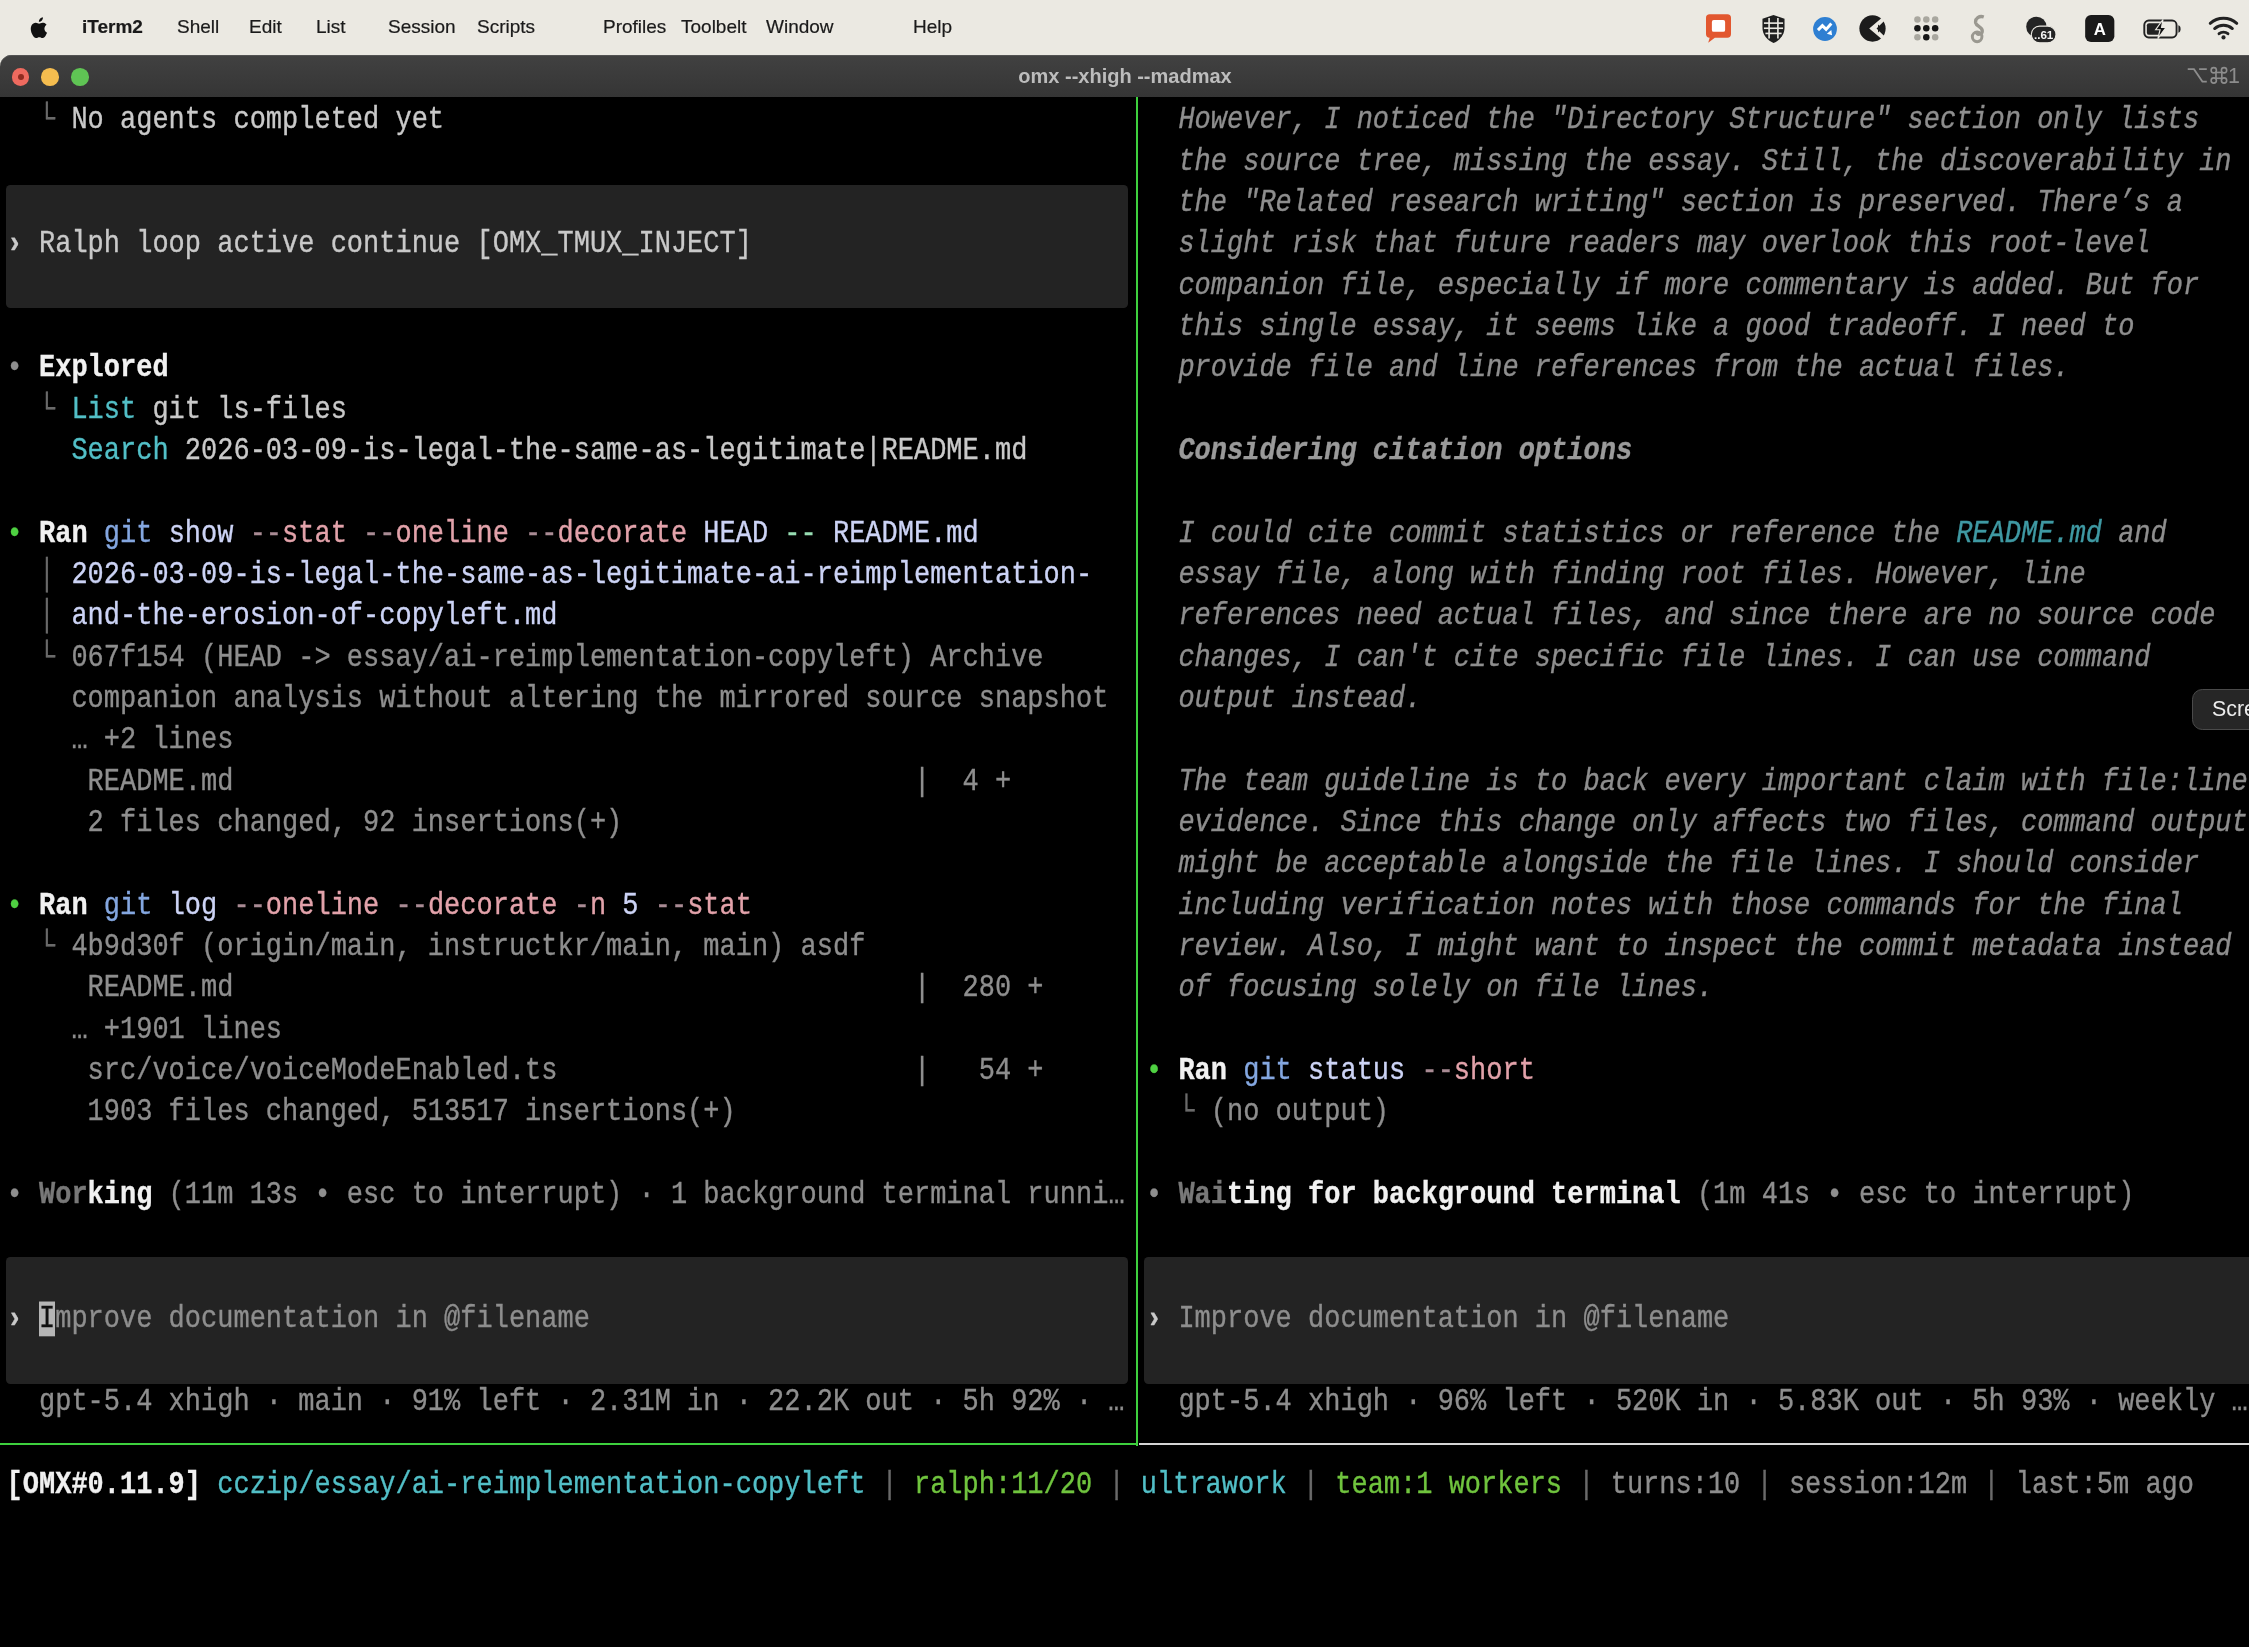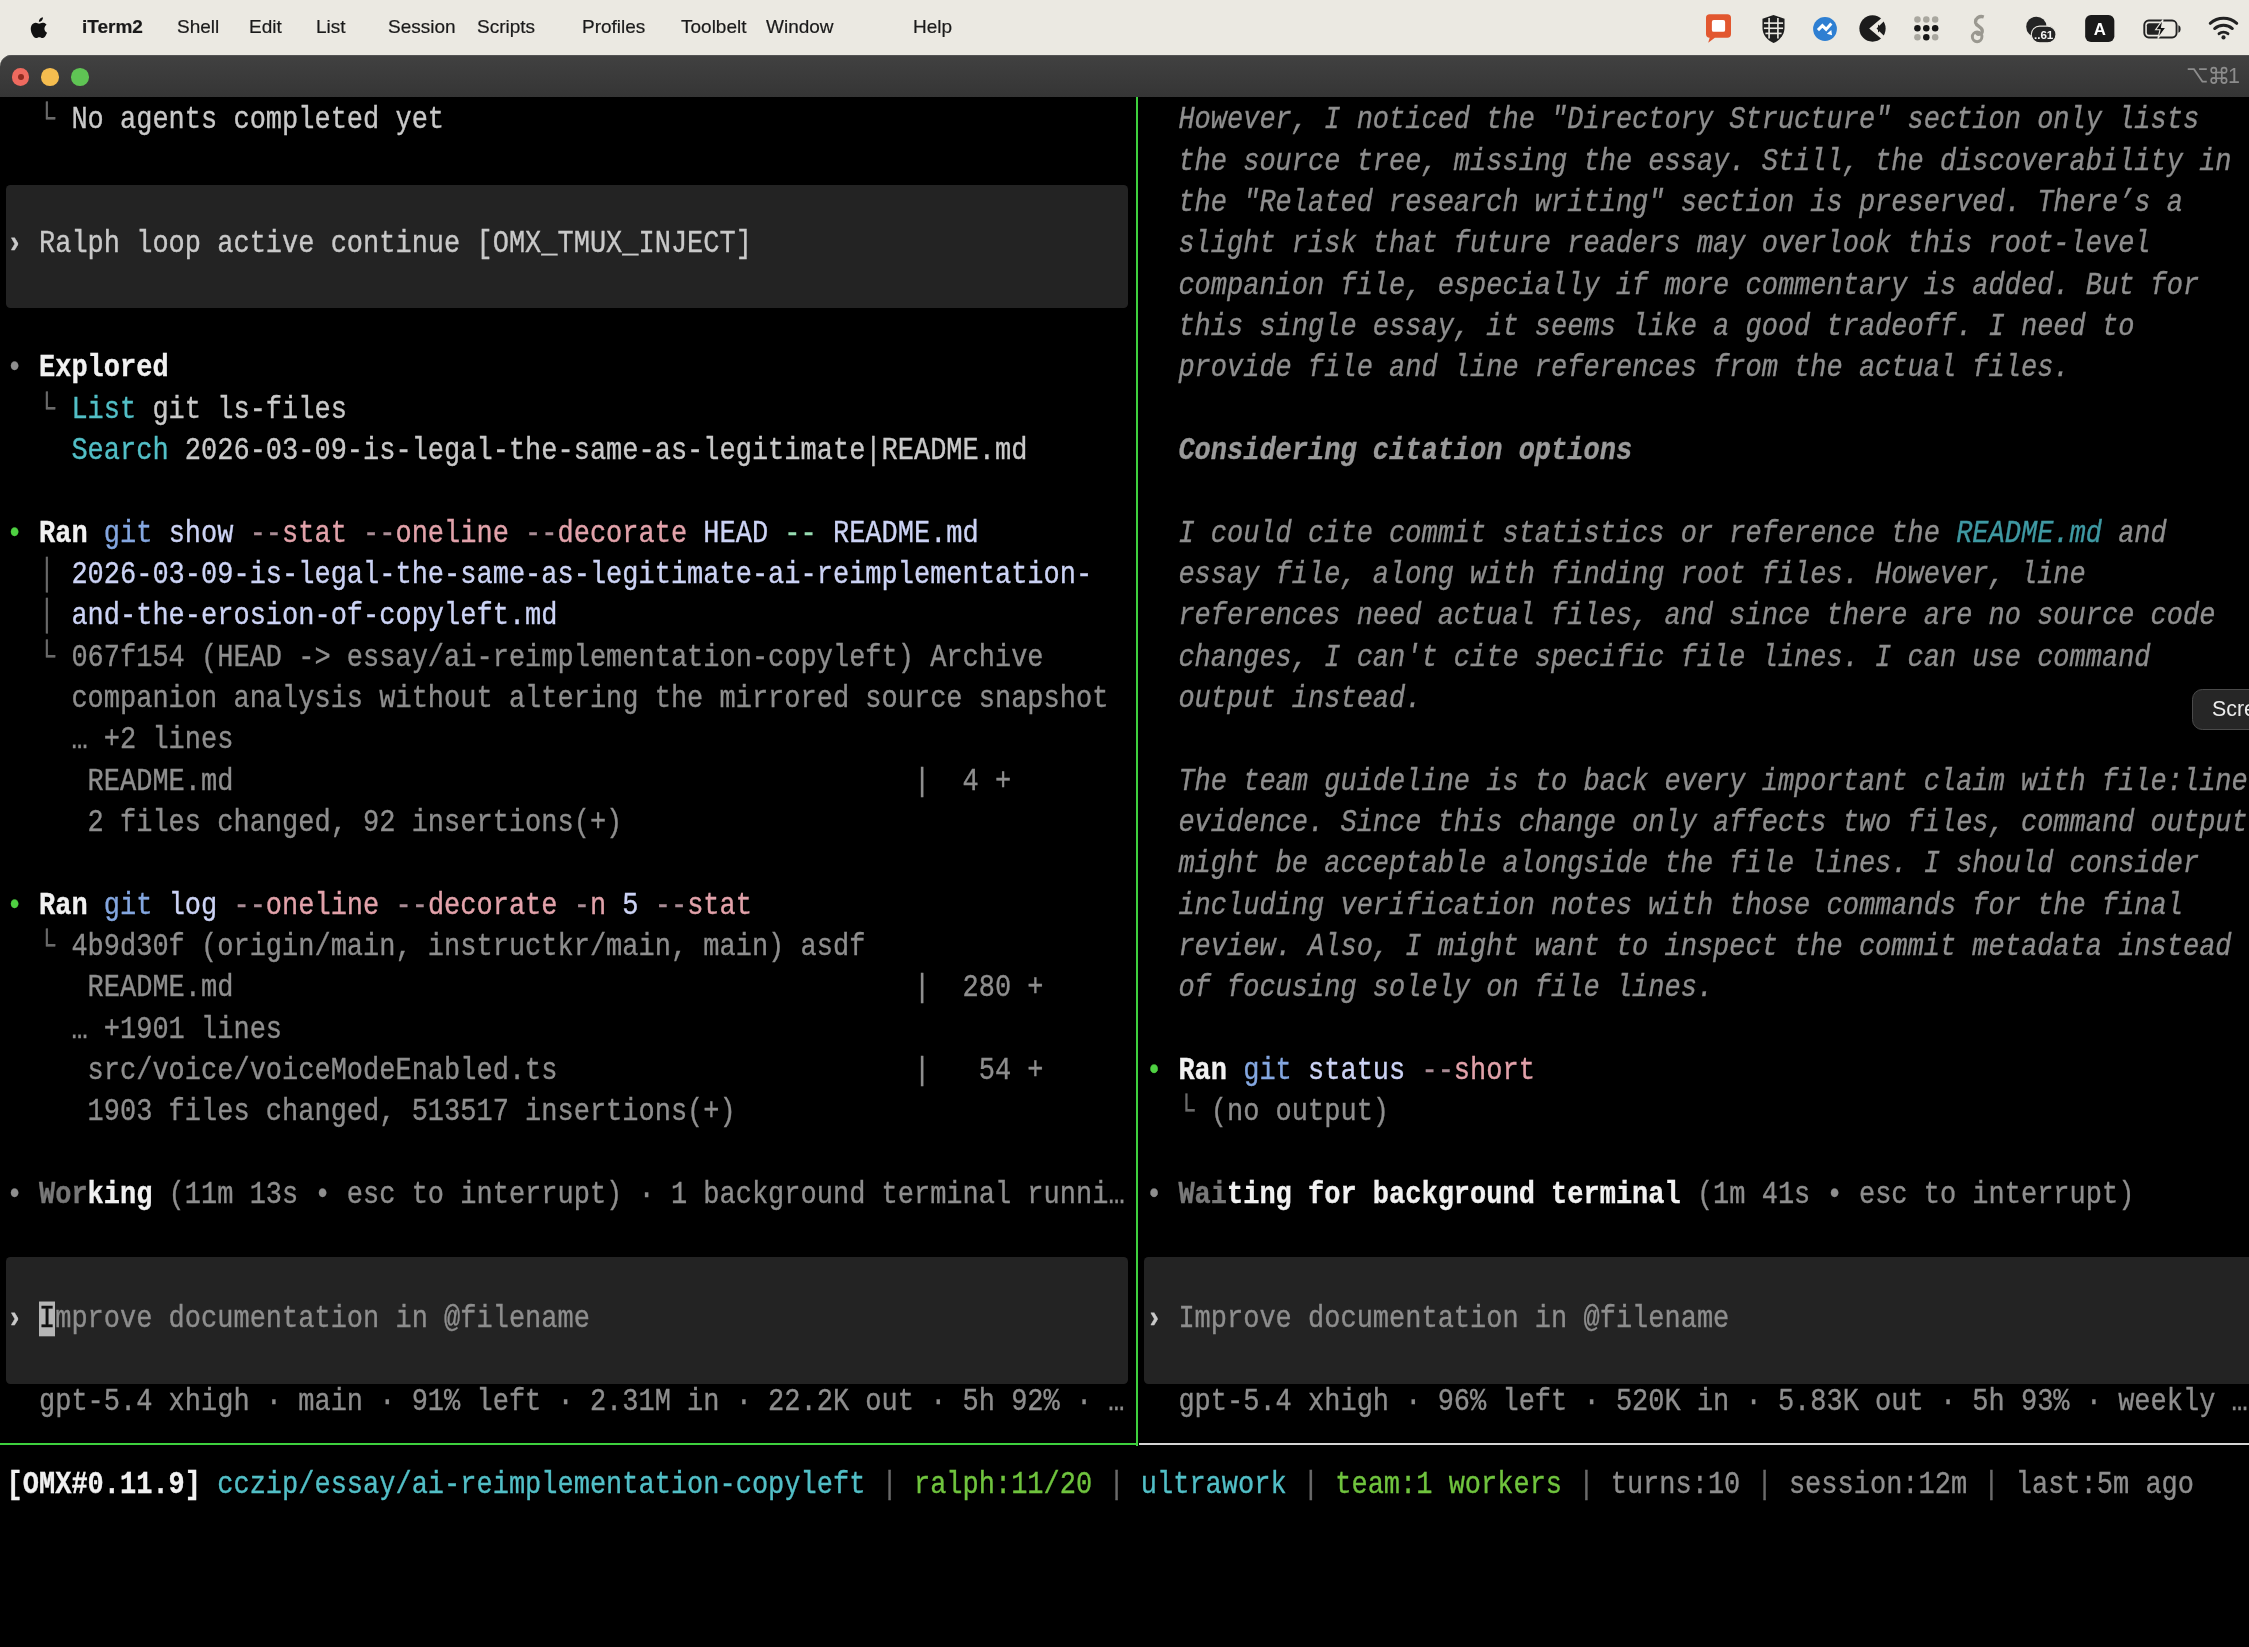--- a/index.html
+++ b/index.html
@@ -181,31 +181,32 @@
       <path d="M15 24a9.5 9.5 0 0 1 12 0"></path>
     </g>
     <circle cx="21" cy="29" r="2.8" fill="#222"></circle>
   </svg>
   <div class="mi" style="left:82px;font-weight:700">iTerm2</div>
   <div class="mi" style="left:177px">Shell</div>
   <div class="mi" style="left:249px">Edit</div>
   <div class="mi" style="left:316px">List</div>
   <div class="mi" style="left:388px">Session</div>
   <div class="mi" style="left:477px">Scripts</div>
-  <div class="mi" style="left:582px">Profiles</div>
+  <div class="mi" style="left:603px">Profiles</div>
   <div class="mi" style="left:681px">Toolbelt</div>
   <div class="mi" style="left:766px">Window</div>
   <div class="mi" style="left:913px">Help</div>
 
   <div style="position:absolute;left:0;top:55px;width:22px;height:14.8px;background:#ebe9e2"></div>
   <div id="titlebar"></div>
   <div class="tl" style="left:11.8px;background:#ee6a5f"></div>
   <div class="tl" style="left:41px;background:#f5bd4f"></div>
   <div class="tl" style="left:71px;background:#5fc454"></div>
   <div style="position:absolute;left:17.7px;top:74px;width:5.9px;height:5.9px;border-radius:50%;background:#8f2b20"></div>
+  <div id="wtitle">omx --xhigh --madmax</div>
   <svg style="position:absolute;left:2187px;top:64px" width="44" height="22" viewBox="0 0 60 30">
     <g fill="none" stroke="#8d8d8d" stroke-width="2.4">
       <path d="M1 7h8.5L21 24h6M16.5 7H27"></path>
     </g>
     <g fill="none" stroke="#8d8d8d" stroke-width="2.2">
       <rect x="39.5" y="11.5" width="8" height="8"></rect>
       <circle cx="36.5" cy="8.5" r="3.6"></circle>
         <circle cx="50.5" cy="8.5" r="3.6"></circle>
       <circle cx="36.5" cy="22.5" r="3.6"></circle>
         <circle cx="50.5" cy="22.5" r="3.6"></circle>

